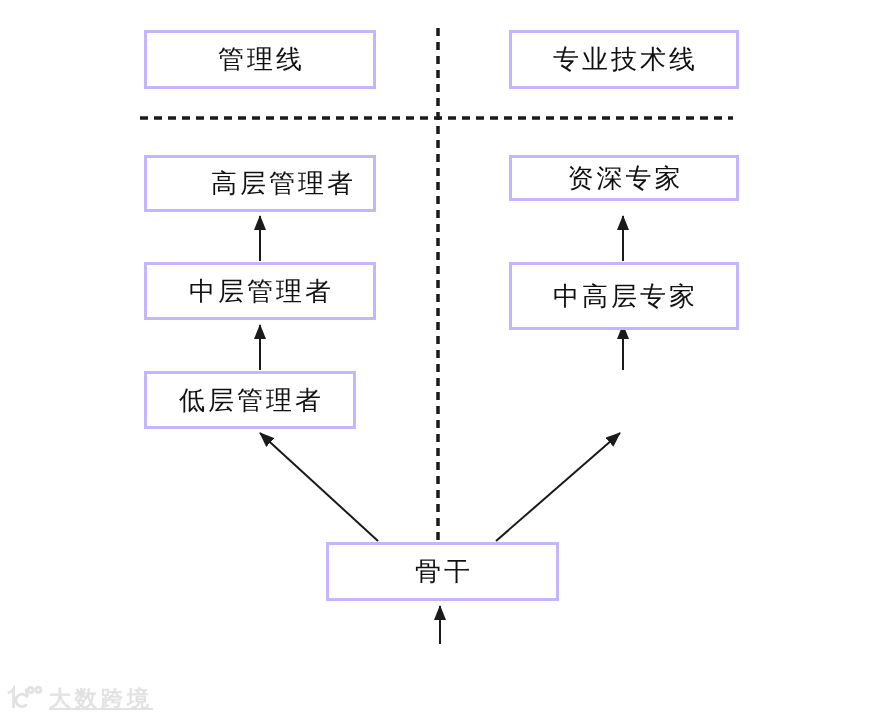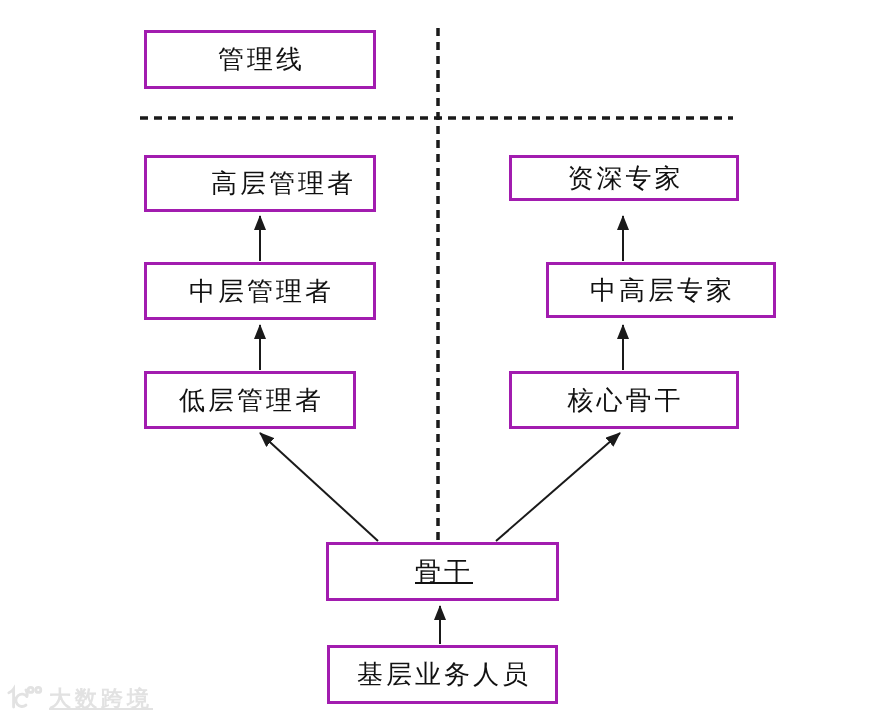--- a/index.html
+++ b/index.html
@@ -19,44 +19,44 @@
     position: absolute;
     left: 0;
     top: 0;
     width: 884px;
     height: 722px;
     z-index: 1;
   }
   .node {
     position: absolute;
     box-sizing: border-box;
-    border: 3px solid #a21caf;
+    border: 3px solid #c4b5fd;
     background: #ffffff;
     display: flex;
     align-items: center;
     justify-content: center;
     font-size: 26px;
     letter-spacing: 3px;
     color: #111111;
     z-index: 2;
     text-indent: 3px; 
     white-space: nowrap;
   }
   
   .n-mgmt-track   { left: 144px; top:  30px; width: 232px; height: 59px; }
   .n-senior-mgr   { left: 144px; top: 155px; width: 232px; height: 57px; padding-left: 44px; }
   .n-middle-mgr   { left: 144px; top: 262px; width: 232px; height: 58px; text-align: center; }
   .n-junior-mgr   { left: 144px; top: 371px; width: 212px; height: 58px; }
   
   .n-tech-track   { left: 509px; top:  30px; width: 230px; height: 59px; }
   .n-senior-exp   { left: 509px; top: 155px; width: 230px; height: 46px; }
-  .n-midsen-exp   { left: 509px; top: 262px; width: 230px; height: 56px; margin-left: 37px; }
+  .n-midsen-exp   { left: 509px; top: 262px; width: 230px; height: 68px; }
   .n-core-bb      { left: 509px; top: 371px; width: 230px; height: 58px; }
   
-  .n-backbone     { left: 326px; top: 542px; width: 233px; height: 59px; text-decoration: underline; }
+  .n-backbone     { left: 326px; top: 542px; width: 233px; height: 59px; }
   .n-grassroots   { left: 327px; top: 645px; width: 231px; height: 59px; }
 
   .watermark {
     position: absolute;
     left: 6px;
     top: 684px;
     display: flex;
     gap: 5px;
     z-index: 3;
     color: #e2e2e2;
@@ -89,31 +89,30 @@
     <line x1="623" y1="261" x2="623" y2="216" stroke="#1a1a1a" stroke-width="2" marker-end="url(#arrowhead)"></line>
     <line x1="623" y1="370" x2="623" y2="325" stroke="#1a1a1a" stroke-width="2" marker-end="url(#arrowhead)"></line>
 
     <line x1="378" y1="541" x2="260" y2="433" stroke="#1a1a1a" stroke-width="2" marker-end="url(#arrowhead)"></line>
     <line x1="496" y1="541" x2="620" y2="433" stroke="#1a1a1a" stroke-width="2" marker-end="url(#arrowhead)"></line>
 
     <line x1="440" y1="644" x2="440" y2="606" stroke="#1a1a1a" stroke-width="2" marker-end="url(#arrowhead)"></line>
   </svg>
 
   <div class="node n-mgmt-track">管理线</div>
+  <div class="node n-tech-track">专业技术线</div>
 
   <div class="node n-senior-mgr">高层管理者</div>
   <div class="node n-middle-mgr">中层管理者</div>
   <div class="node n-junior-mgr">低层管理者</div>
 
   <div class="node n-senior-exp">资深专家</div>
   <div class="node n-midsen-exp">中高层专家</div>
-  <div class="node n-core-bb">核心骨干</div>
 
   <div class="node n-backbone">骨干</div>
-  <div class="node n-grassroots">基层业务人员</div>
 
   <div class="watermark">
     <svg width="38" height="27" viewBox="0 0 40 28" fill="none" stroke="#e2e2e2" stroke-width="3" stroke-linecap="round">
       <path d="M3,9 Q6,8 8,5 L8,24"></path>
       <path d="M22,13 a6.5,6.5 0 1 0 -1,9 M22,13 q1,-4 -1,-7"></path>
       <circle cx="26" cy="6" r="2.6"></circle>
       <circle cx="34" cy="6" r="2.6"></circle>
     </svg>
     <span>大数跨境</span>
   </div>

